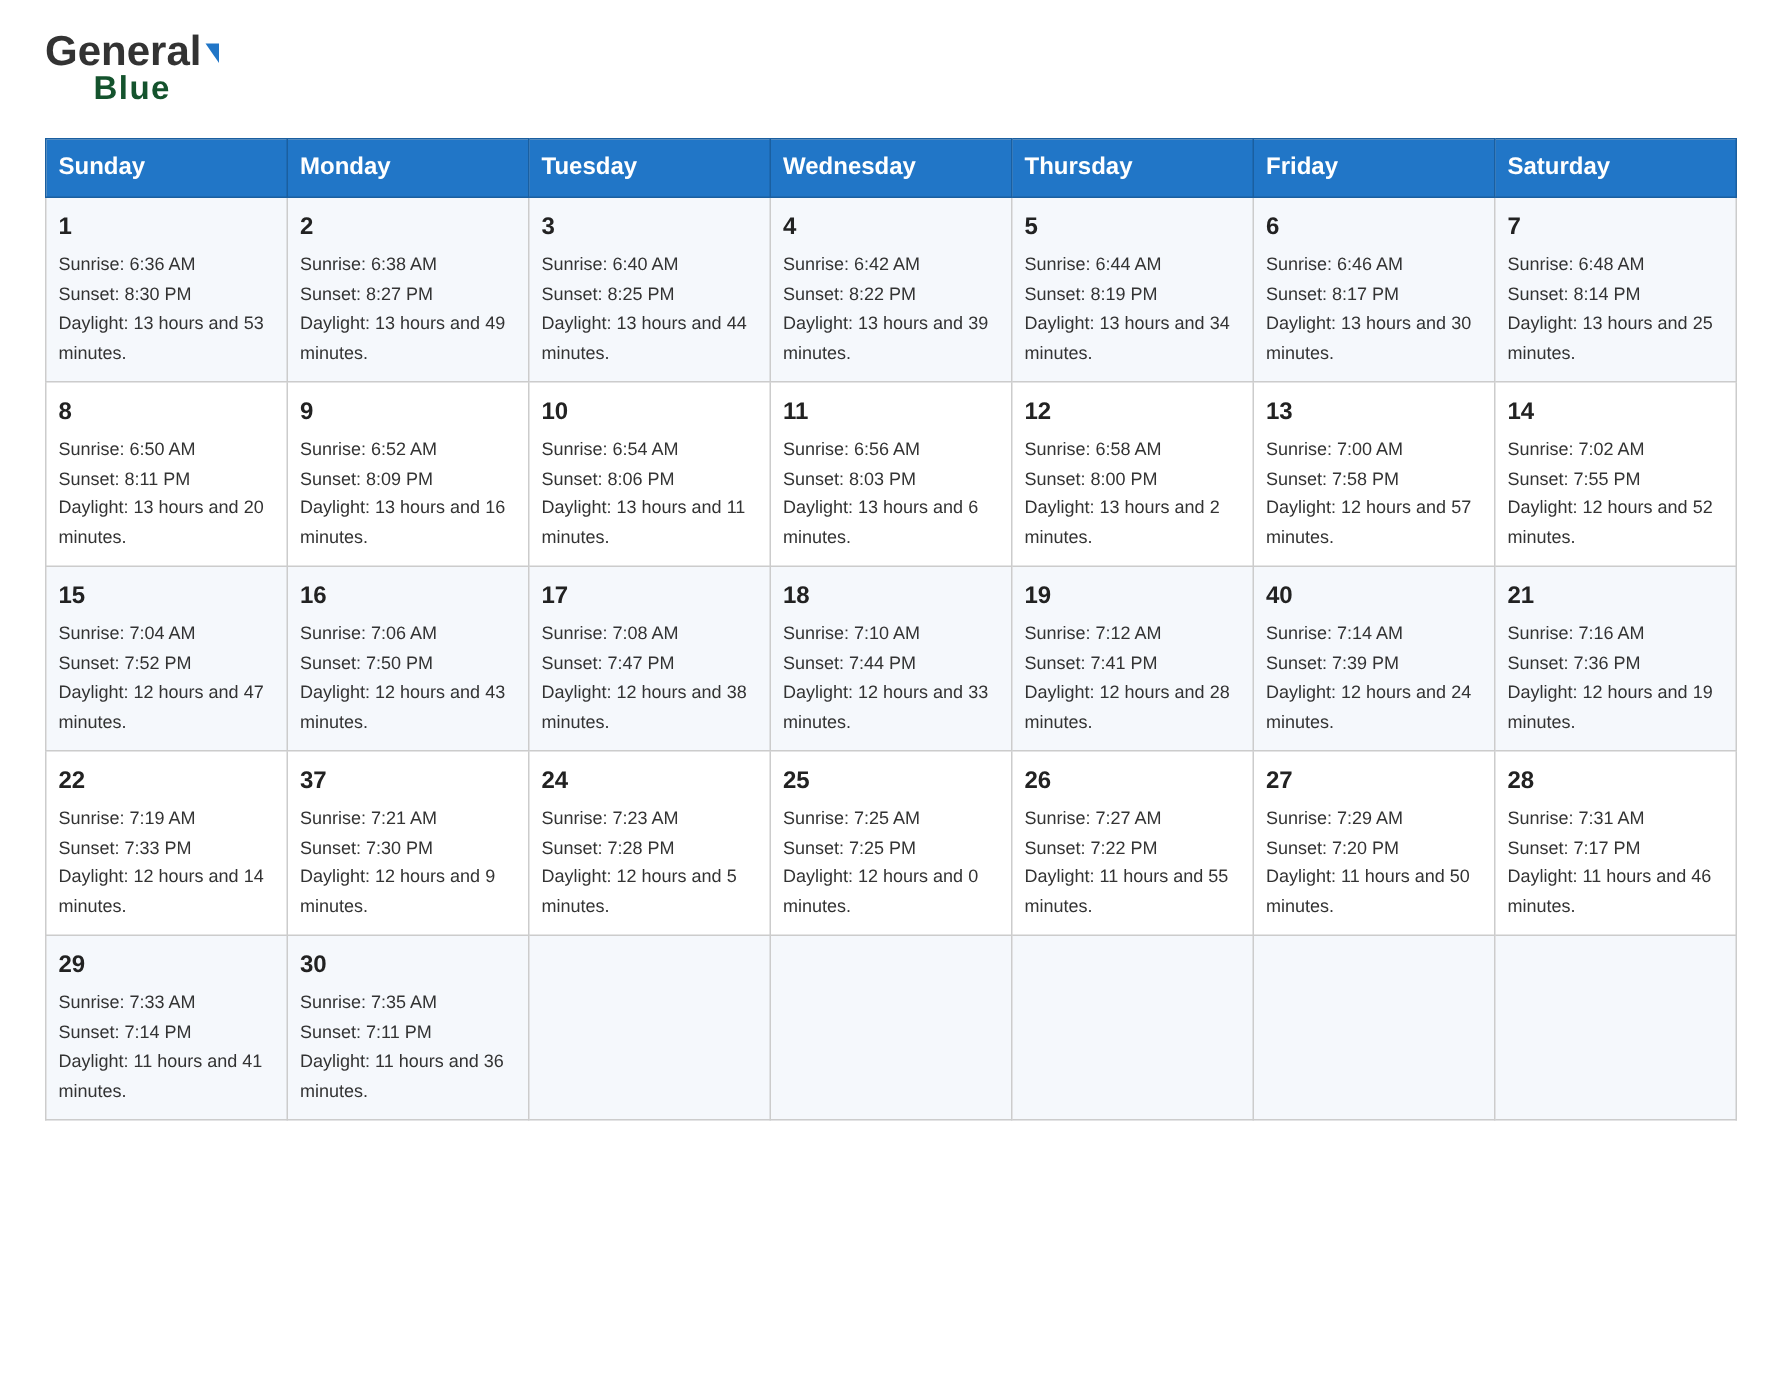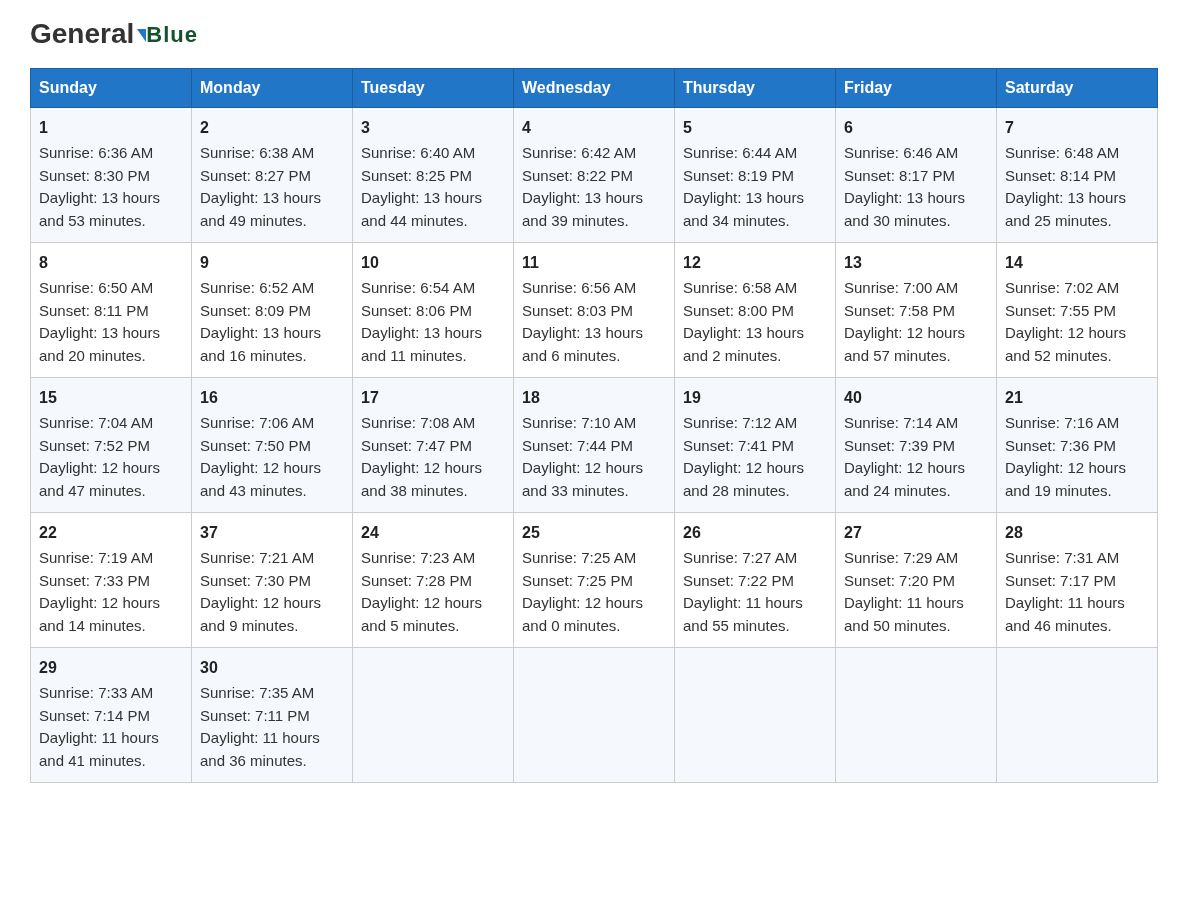--- a/index.html
+++ b/index.html
@@ -11,22 +11,22 @@
       min-height: 918px;
     }
     .header-area {
       display: flex;
       justify-content: space-between;
       align-items: flex-start;
       margin-bottom: 20px;
     }
     .logo {
       display: flex;
-      flex-direction: row;
-      align-items: flex-end;
+      flex-direction: column;
+      align-items: center;
     }
     .logo-text {
       font-size: 28px;
       font-weight: bold;
       color: #333;
       line-height: 1;
     }
     .logo-line {
       color: #14532d;
       font-size: 22px;
@@ -79,21 +79,21 @@
       background-color: #ffffff;
     }
     .day-number {
       font-size: 16px;
       font-weight: bold;
       color: #222;
       display: block;
       margin-bottom: 2px;
     }
     .day-info {
-      font-size: 15px;
+      font-size: 12px;
       color: #333;
       line-height: 1.5;
     }
     td.empty {
       background-color: #fff;
     }
   </style>
 </head>
 <body>
 

